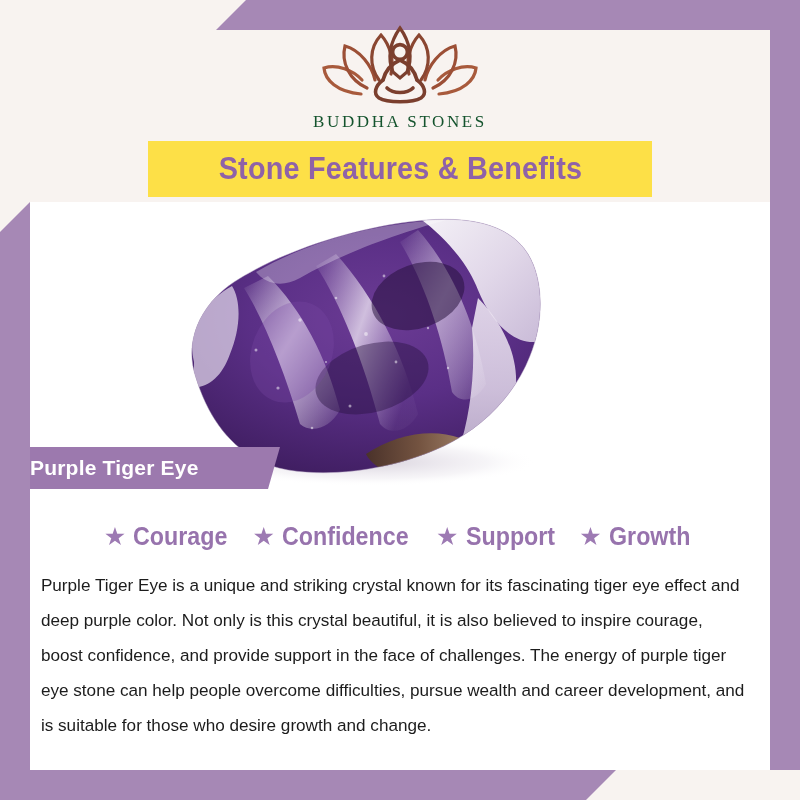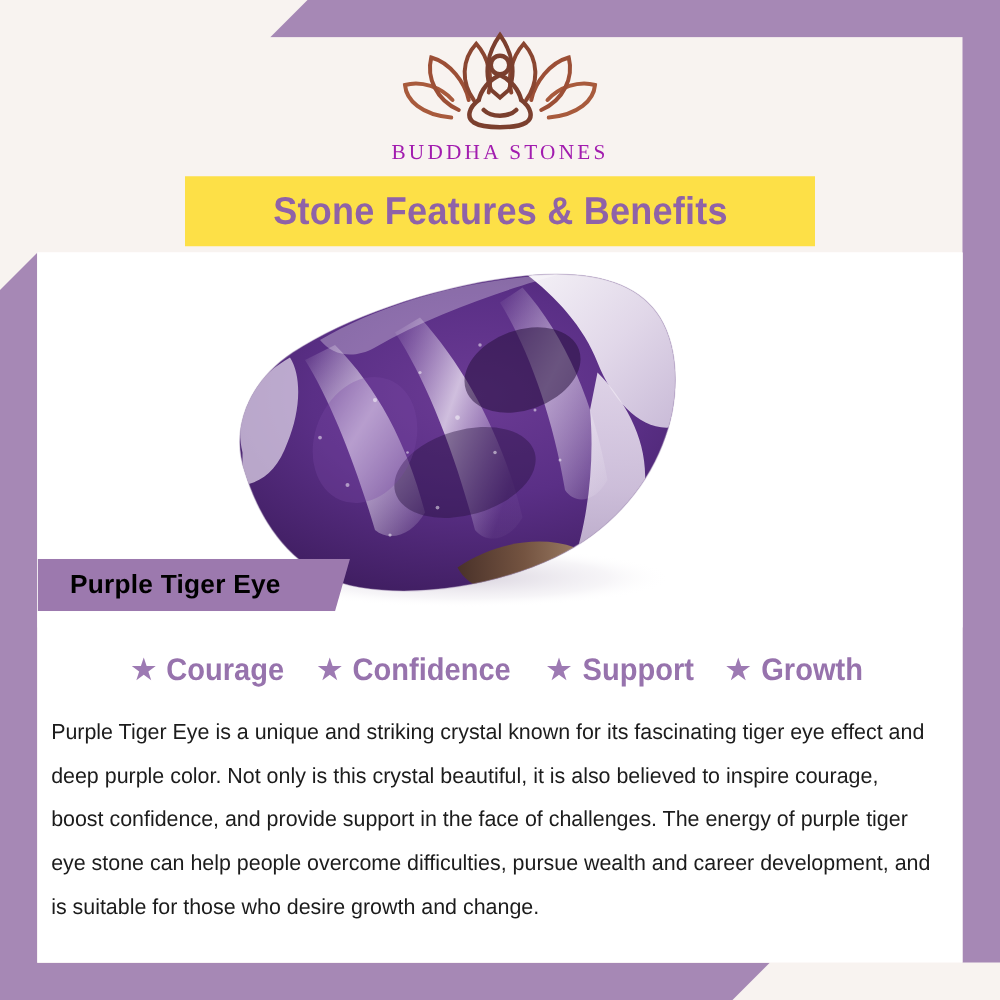--- a/index.html
+++ b/index.html
@@ -98,21 +98,21 @@
     width: 170px;
     height: 92px;
     display: block;
   }
 
   .logo-word {
     margin-top: 2px;
     font-family: "Liberation Serif", serif;
     font-size: 17px;
     letter-spacing: 2.6px;
-    color: #a21caf;
+    color: #14532d;
     text-align: center;
   }
 
   
   .title-plate {
     position: absolute;
     top: 141px;
     left: 148px;
     width: 504px;
     height: 56px;
@@ -153,24 +153,23 @@
     width: 250px;
     height: 42px;
     background: #9c79ae;
     display: flex;
     align-items: center;
     clip-path: polygon(0 0, 100% 0, calc(100% - 12px) 100%, 0 100%);
     z-index: 4;
   }
 
   .name-bar-text {
-    color: #000000;
+    color: #ffffff;
     font-size: 21px;
     font-weight: bold;
-    padding-left: 26px;
     letter-spacing: 0.2px;
     white-space: nowrap;
   }
 
   
   .benefits {
     position: absolute;
     top: 320px;
     left: 0;
     width: 740px;

